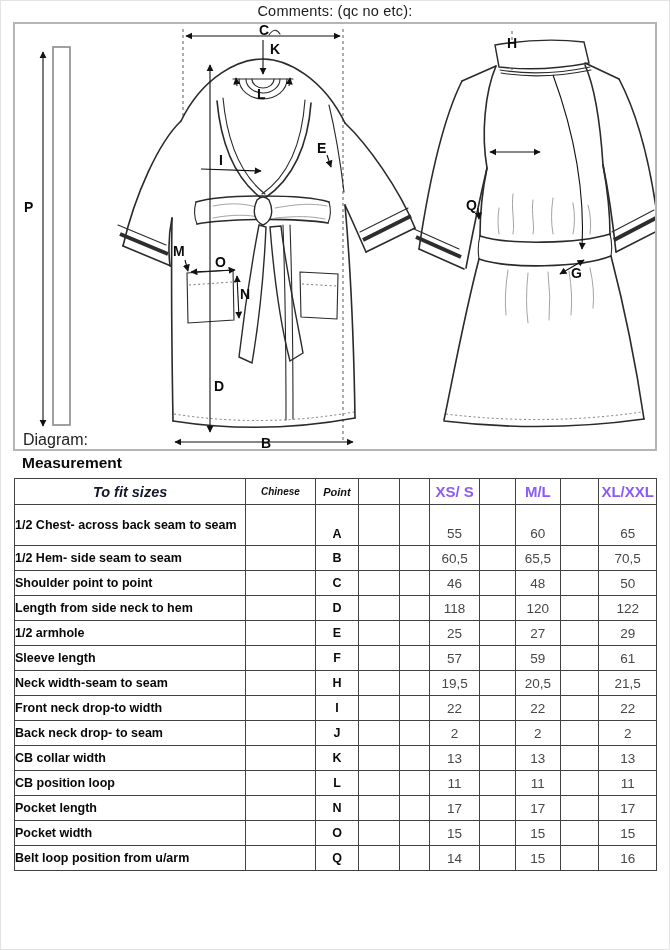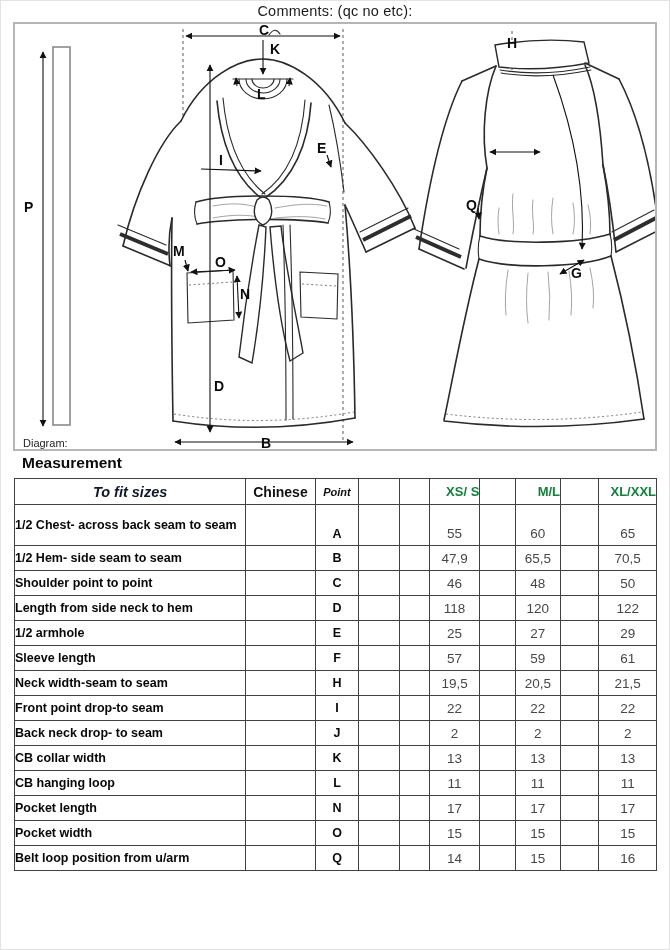--- a/index.html
+++ b/index.html
@@ -11,37 +11,37 @@
   .comments{
     position:absolute;top:3px;left:0;width:100%;text-align:center;
     font-size:14.5px;color:#1b1b1b;letter-spacing:.2px;
   }
   .diagram-box{
     position:absolute;left:13px;top:22px;width:644px;height:429px;
     border:2px solid #b5b5b5;box-sizing:border-box;background:#fff;
   }
   .diagram-box svg{position:absolute;left:0;top:0;}
   .diagram-label{
-    position:absolute;left:8px;bottom:0px;font-size:11px;color:#222;background:transparent;
+    position:absolute;left:8px;bottom:0px;font-size:16px;color:#222;background:transparent;
   }
   .measure-heading{
     position:absolute;left:22px;top:454px;font-size:15.5px;font-weight:bold;color:#0b0b0b;
   }
   table.meas{
     position:absolute;left:14px;top:478px;width:643px;
     border-collapse:collapse;table-layout:fixed;
   }
   table.meas th,table.meas td{border:1px solid #414141;padding:0;box-sizing:border-box;}
   thead tr{height:26px;}
   tbody tr{height:25px;}
   tbody tr:first-child{height:41px;}
   th.h-fit{font-style:italic;font-weight:bold;font-size:14.5px;text-align:center;color:#0f172a;}
-  th.h-chinese{font-weight:bold;font-size:14px;text-align:center;color:#111;}
+  th.h-chinese{font-style:italic;font-weight:bold;font-size:10px;text-align:center;color:#111;}
   th.h-point{font-style:italic;font-weight:bold;font-size:11px;text-align:center;color:#111;}
-  th.h-size{font-weight:bold;font-size:13px;text-align:right;color:#15803d;}
+  th.h-size{font-weight:bold;font-size:15px;text-align:center;color:#8b5cf6;}
   td.c-label{
     font-weight:bold;font-size:12.5px;color:#080808;text-align:left;
     padding-left:4px;line-height:1.28;vertical-align:middle;
   }
   td.c-point{font-weight:bold;font-size:12.5px;text-align:center;color:#0a0a0a;vertical-align:middle;}
   td.c-val{font-size:13.5px;text-align:center;color:#474747;vertical-align:middle;}
   tbody tr:first-child td.c-point,
   tbody tr:first-child td.c-val{vertical-align:bottom;padding-bottom:4px;}
   
   .ln{stroke:#2a2a2a;stroke-width:1.6;fill:none;stroke-linecap:round;}
@@ -262,21 +262,21 @@
     <td class="c-gap"></td>
     <td class="c-val">65</td>
   </tr>
 
   <tr>
     <td class="c-label">1/2 Hem- side seam to seam</td>
     <td class="c-chinese"></td>
     <td class="c-point">B</td>
     <td class="c-gap"></td>
     <td class="c-gap"></td>
-    <td class="c-val">47,9</td>
+    <td class="c-val">60,5</td>
     <td class="c-gap"></td>
     <td class="c-val">65,5</td>
     <td class="c-gap"></td>
     <td class="c-val">70,5</td>
   </tr>
 
   <tr>
     <td class="c-label">Shoulder point to point</td>
     <td class="c-chinese"></td>
     <td class="c-point">C</td>
@@ -336,21 +336,21 @@
     <td class="c-gap"></td>
     <td class="c-gap"></td>
     <td class="c-val">19,5</td>
     <td class="c-gap"></td>
     <td class="c-val">20,5</td>
     <td class="c-gap"></td>
     <td class="c-val">21,5</td>
   </tr>
 
   <tr>
-    <td class="c-label">Front point drop-to seam</td>
+    <td class="c-label">Front neck drop-to width</td>
     <td class="c-chinese"></td>
     <td class="c-point">I</td>
     <td class="c-gap"></td>
     <td class="c-gap"></td>
     <td class="c-val">22</td>
     <td class="c-gap"></td>
     <td class="c-val">22</td>
     <td class="c-gap"></td>
     <td class="c-val">22</td>
   </tr>
@@ -375,21 +375,21 @@
     <td class="c-gap"></td>
     <td class="c-gap"></td>
     <td class="c-val">13</td>
     <td class="c-gap"></td>
     <td class="c-val">13</td>
     <td class="c-gap"></td>
     <td class="c-val">13</td>
   </tr>
 
   <tr>
-    <td class="c-label">CB hanging loop</td>
+    <td class="c-label">CB position loop</td>
     <td class="c-chinese"></td>
     <td class="c-point">L</td>
     <td class="c-gap"></td>
     <td class="c-gap"></td>
     <td class="c-val">11</td>
     <td class="c-gap"></td>
     <td class="c-val">11</td>
     <td class="c-gap"></td>
     <td class="c-val">11</td>
   </tr>

